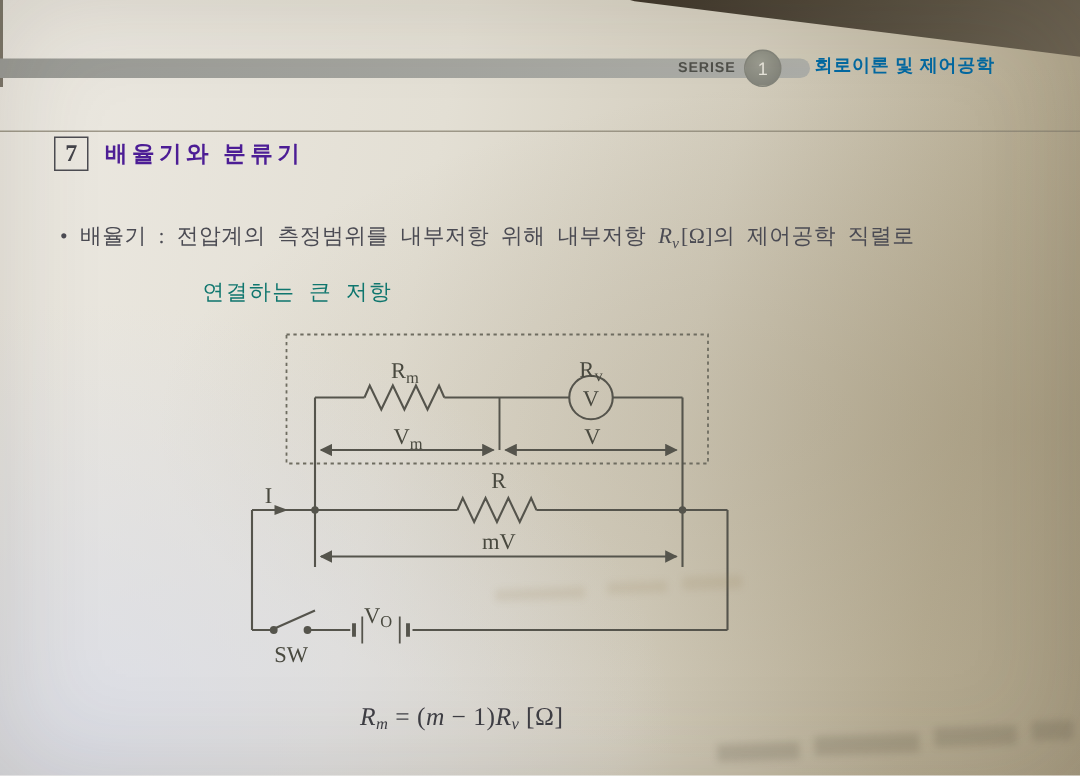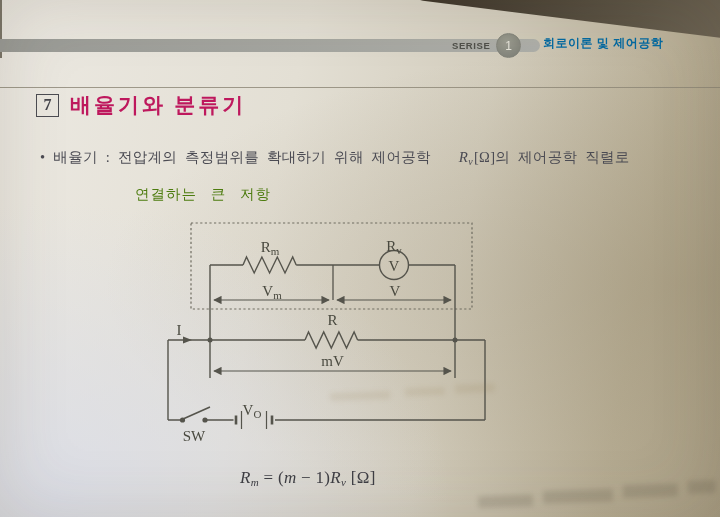--- a/index.html
+++ b/index.html
@@ -25,27 +25,27 @@
   .series-badge{left:496px;top:33px;width:25px;height:25px;border-radius:50%;
     background:radial-gradient(circle at 42% 35%,#9a9b90,#7d7e74);
     border:1px solid #83847a;display:flex;align-items:center;justify-content:center;
     color:#e6e4da;font-size:12px;box-sizing:border-box;}
   .book-title{left:543px;top:35px;font-size:12px;font-weight:bold;color:#0369a1;letter-spacing:.5px;white-space:nowrap;}
   .page-rule{left:0;top:87px;width:720px;height:1px;background:#8b8574;opacity:.8;}
   
   .section-title{left:36px;top:91px;display:flex;align-items:center;gap:11px;}
   .section-number-box{width:23px;height:23px;border:1.7px solid #4c4c52;display:flex;align-items:center;
     justify-content:center;font-family:"Liberation Serif",serif;font-weight:bold;font-size:16px;color:#44444a;box-sizing:border-box;}
-  .section-title-text{font-family:"Liberation Serif",serif;font-weight:bold;font-size:21px;color:#be185d;letter-spacing:3px;white-space:nowrap;}
+  .section-title-text{font-family:"Liberation Serif",serif;font-weight:bold;font-size:15px;color:#4c1d95;letter-spacing:3px;white-space:nowrap;}
   
   .def-line1{left:40px;top:148px;font-family:"Liberation Serif",serif;font-size:14.5px;color:#4b4b53;
     letter-spacing:.3px;word-spacing:4px;white-space:nowrap;}
-  .def-line2{left:135px;top:185px;font-family:Liberation Mono, monospace;font-size:14.5px;color:#4d7c0f;
+  .def-line2{left:135px;top:185px;font-family:Liberation Sans, sans-serif;font-size:14.5px;color:#0f766e;
     letter-spacing:1px;word-spacing:4px;white-space:nowrap;}
-  .math{font-family:"Liberation Serif",serif;margin-left:20px;}
+  .math{font-family:"Liberation Serif",serif;}
   .math i{font-size:15px;}
   .math sub{font-size:10px;font-style:italic;vertical-align:-3px;}
   .math .unit{margin-left:1px;}
   
   .circuit{left:150px;top:205px;width:380px;height:255px;}
   .circuit svg{display:block;}
   .circuit text{font-family:"Liberation Serif",serif;fill:#49493f;font-size:15px;}
   .circuit .sub{font-size:11px;}
   
   .formula{left:240px;top:468px;width:205px;text-align:left;font-family:"Liberation Serif",serif;
@@ -72,21 +72,21 @@
 
 <div class="abs page-rule"></div>
 
 <div class="abs section-title">
   <span class="section-number-box">7</span>
   <span class="section-title-text">배율기와 분류기</span>
 </div>
 
 <div class="abs def-line1">
   <span>•</span>
-  <span>배율기 : 전압계의 측정범위를 확대하기 위해 제어공학</span>
+  <span>배율기 : 전압계의 측정범위를 내부저항 위해 내부저항</span>
   <span class="math"><i>R</i><sub>v</sub><span class="unit">[Ω]</span></span><span>의 제어공학 직렬로</span>
 </div>
 <div class="abs def-line2">연결하는 큰 저항</div>
 
 <div class="abs circuit">
   <svg width="380" height="255" viewBox="150 205 380 255" fill="none">
     <defs>
       <marker id="ah" viewBox="0 0 10 10" refX="9" refY="5" markerWidth="7" markerHeight="7" orient="auto-start-reverse">
         <path d="M0,0 L10,5 L0,10 z" fill="#55544c"></path>
       </marker>

